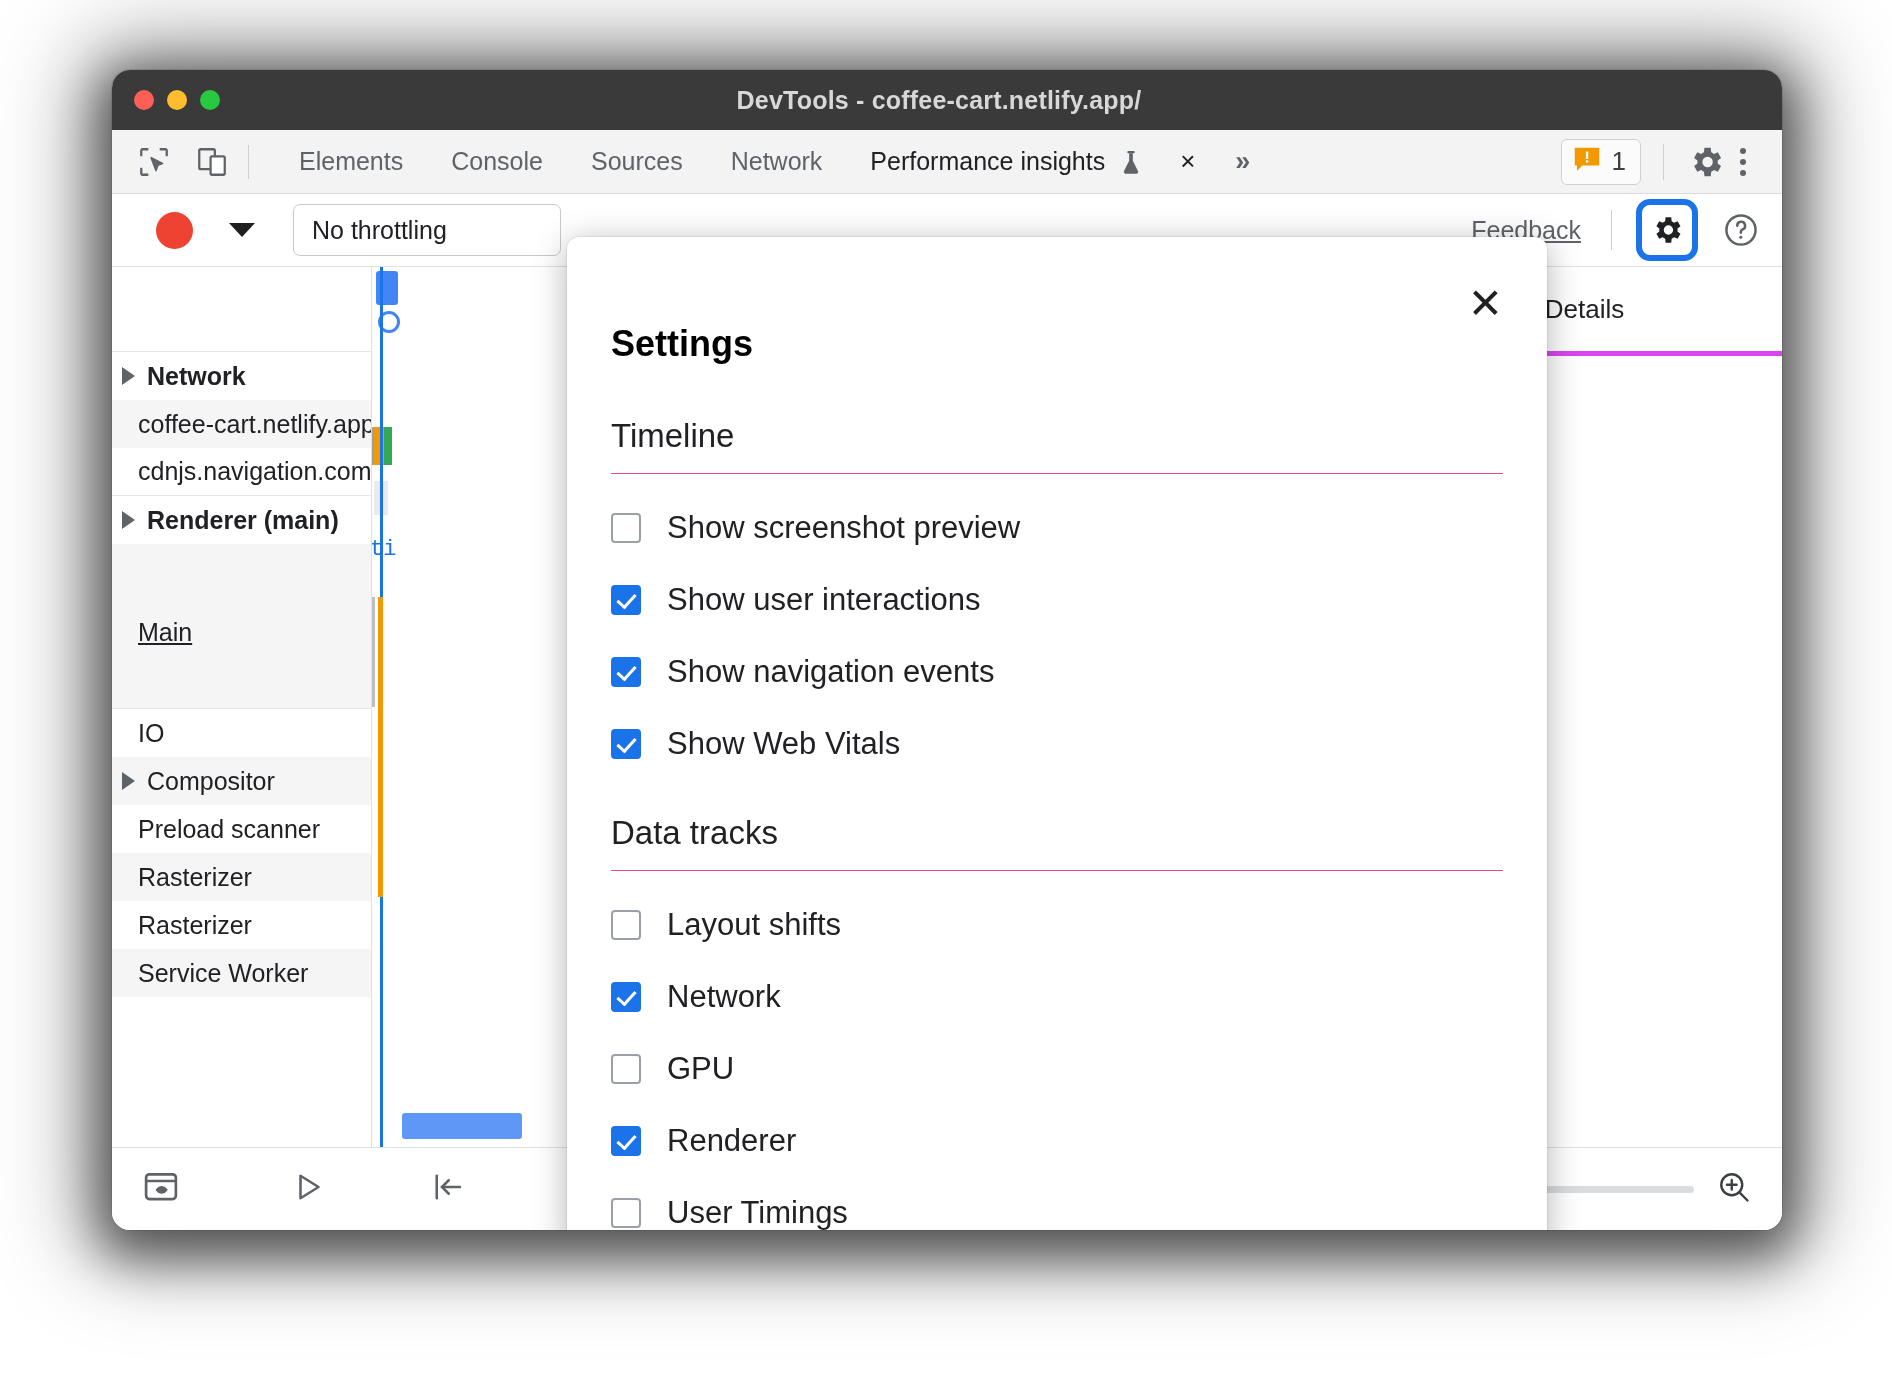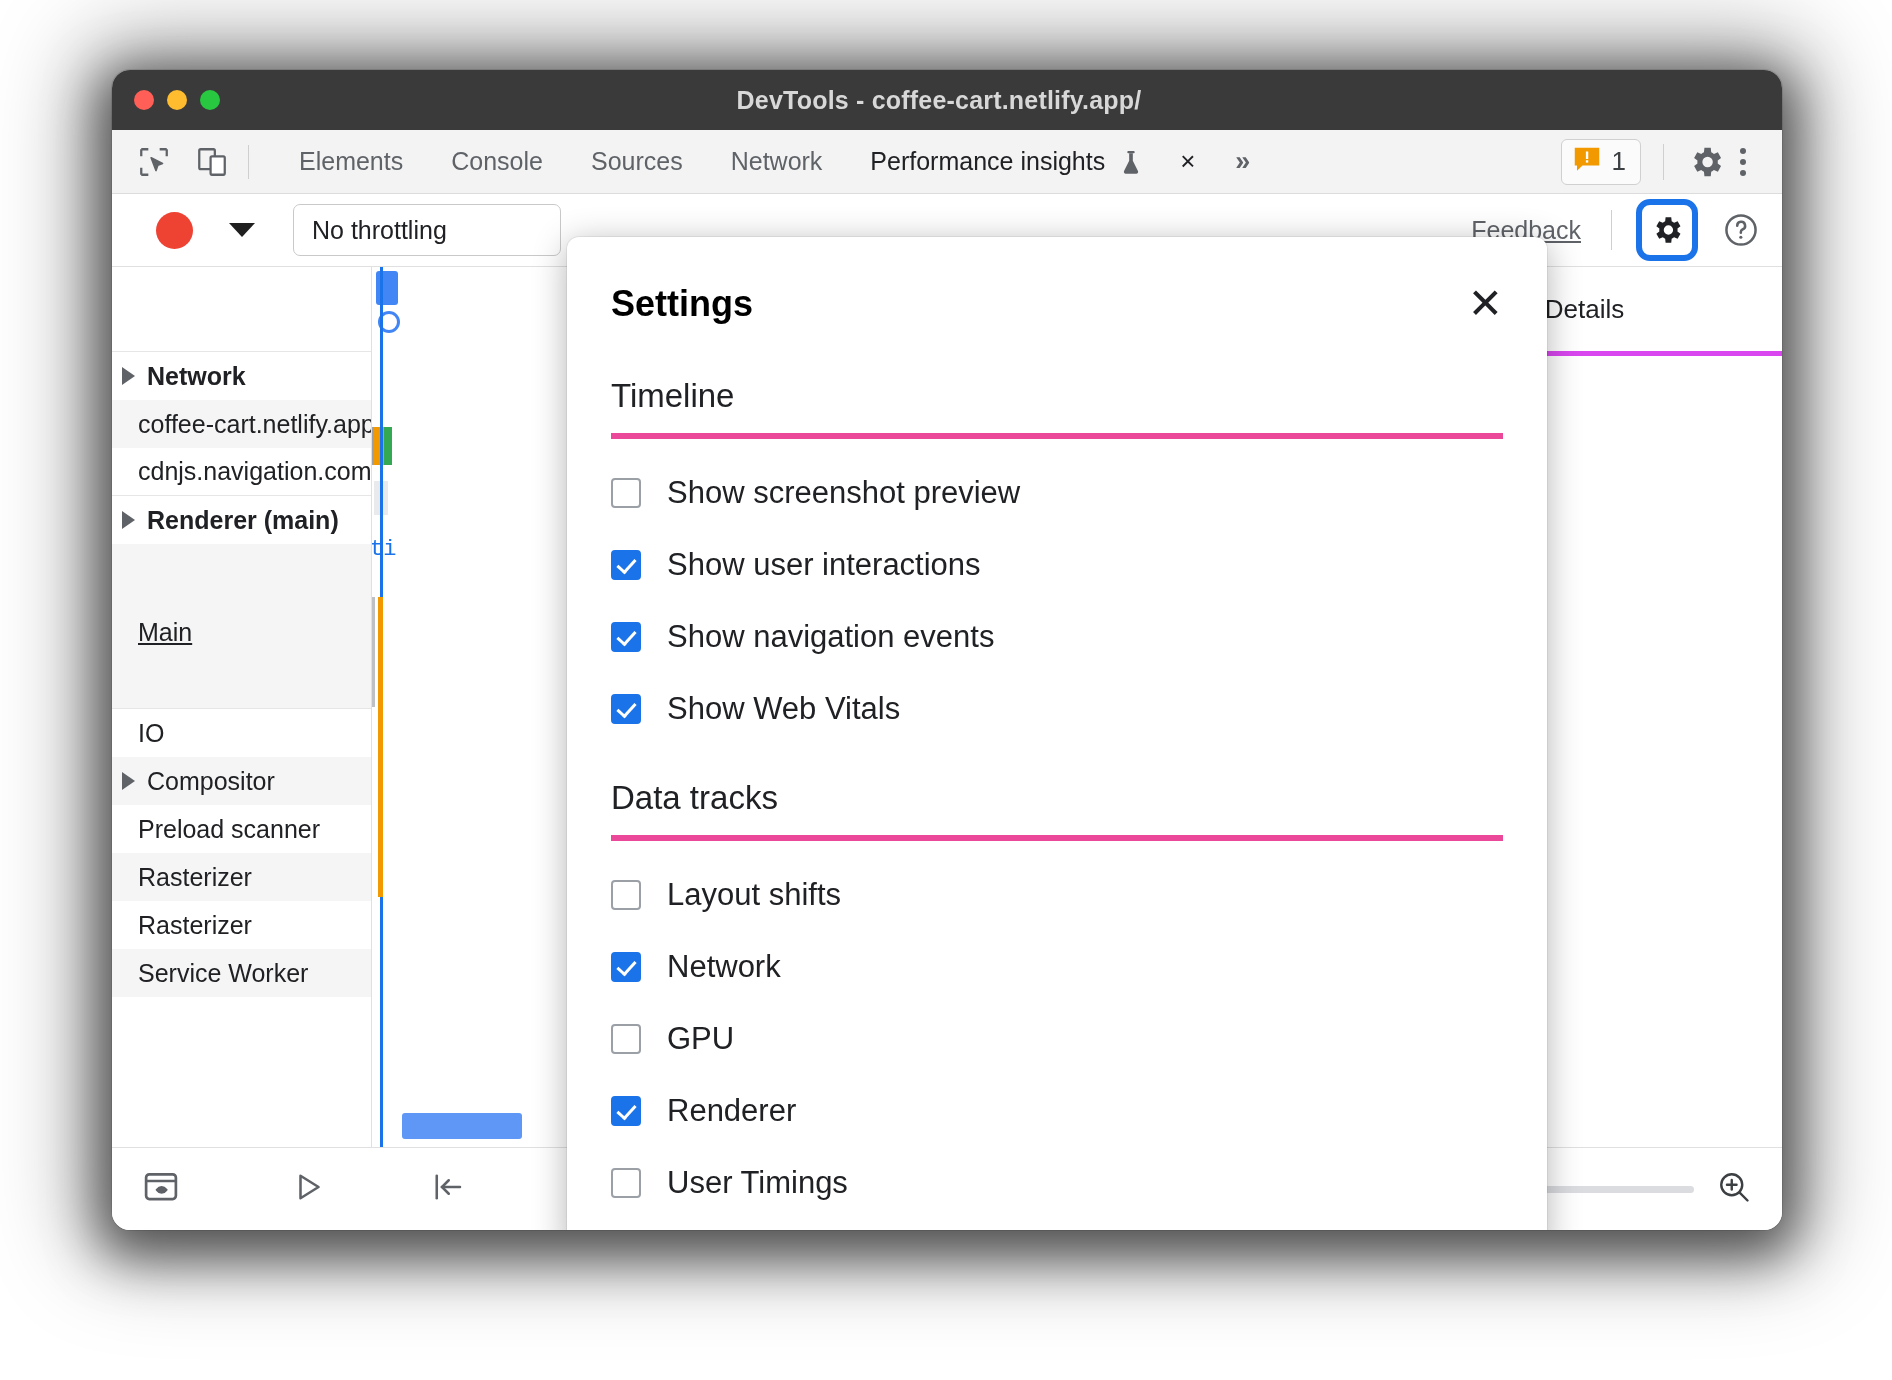--- a/index.html
+++ b/index.html
@@ -304,33 +304,33 @@
     background: #ffffff;
     border-radius: 12px;
     box-shadow: 0 6px 34px rgba(0,0,0,0.30), 0 0 0 1px rgba(0,0,0,0.06);
     z-index: 50;
     overflow: hidden;
   }
   .dlg-head {
     display: flex; align-items: flex-start;
     padding: 46px 44px 0 44px;
   }
-  .dlg-title { font-size: 36px; font-weight: bold; color: #000; }
+  .dlg-title { font-size: 36px; font-weight: bold; color: #000; margin-top: 40px; }
   .dlg-close {
     margin-left: auto;
     font-size: 42px; line-height: 1;
     color: #202124;
     font-weight: 300;
   }
   .dlg-body { padding: 0 44px; }
   .sec-title {
     font-size: 33px; color: #202124;
     margin-top: 52px;
     padding-bottom: 18px;
-    border-bottom: 6px solid #ec4899;
+    border-bottom: 1px solid #ec4899;
   }
   .opt {
     display: flex; align-items: center;
     margin-top: 36px;
     gap: 26px;
   }
   .opt:first-of-type { margin-top: 40px; }
   .cb {
     width: 30px; height: 30px;
     border-radius: 4px;

